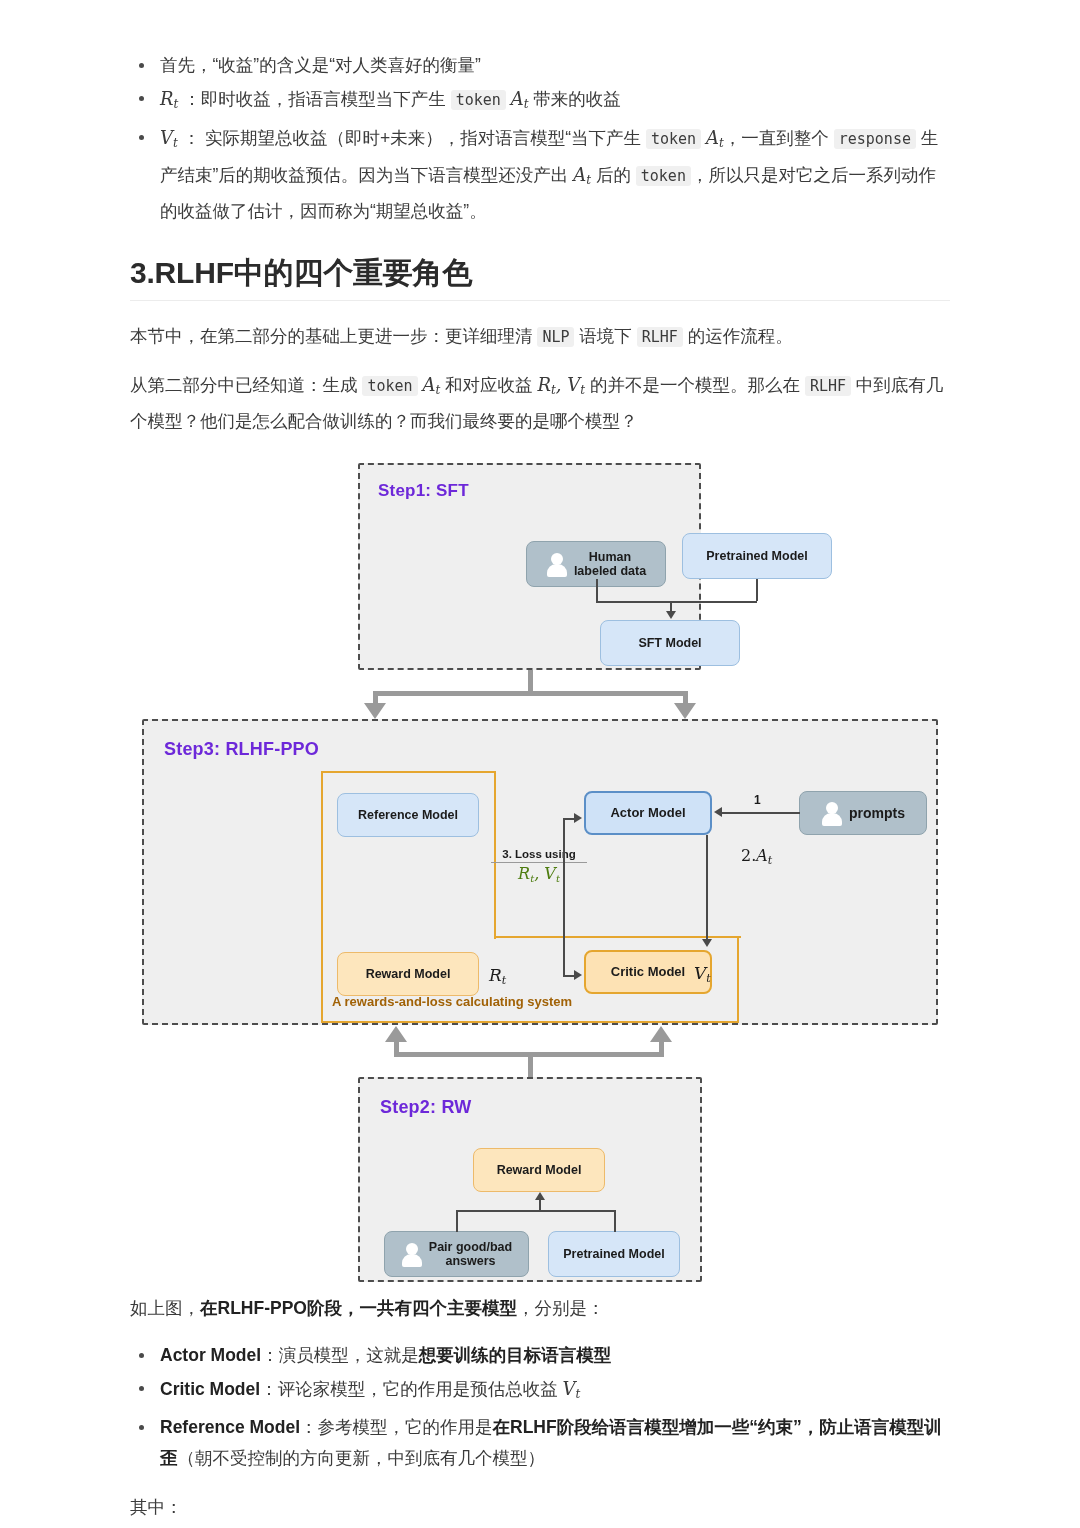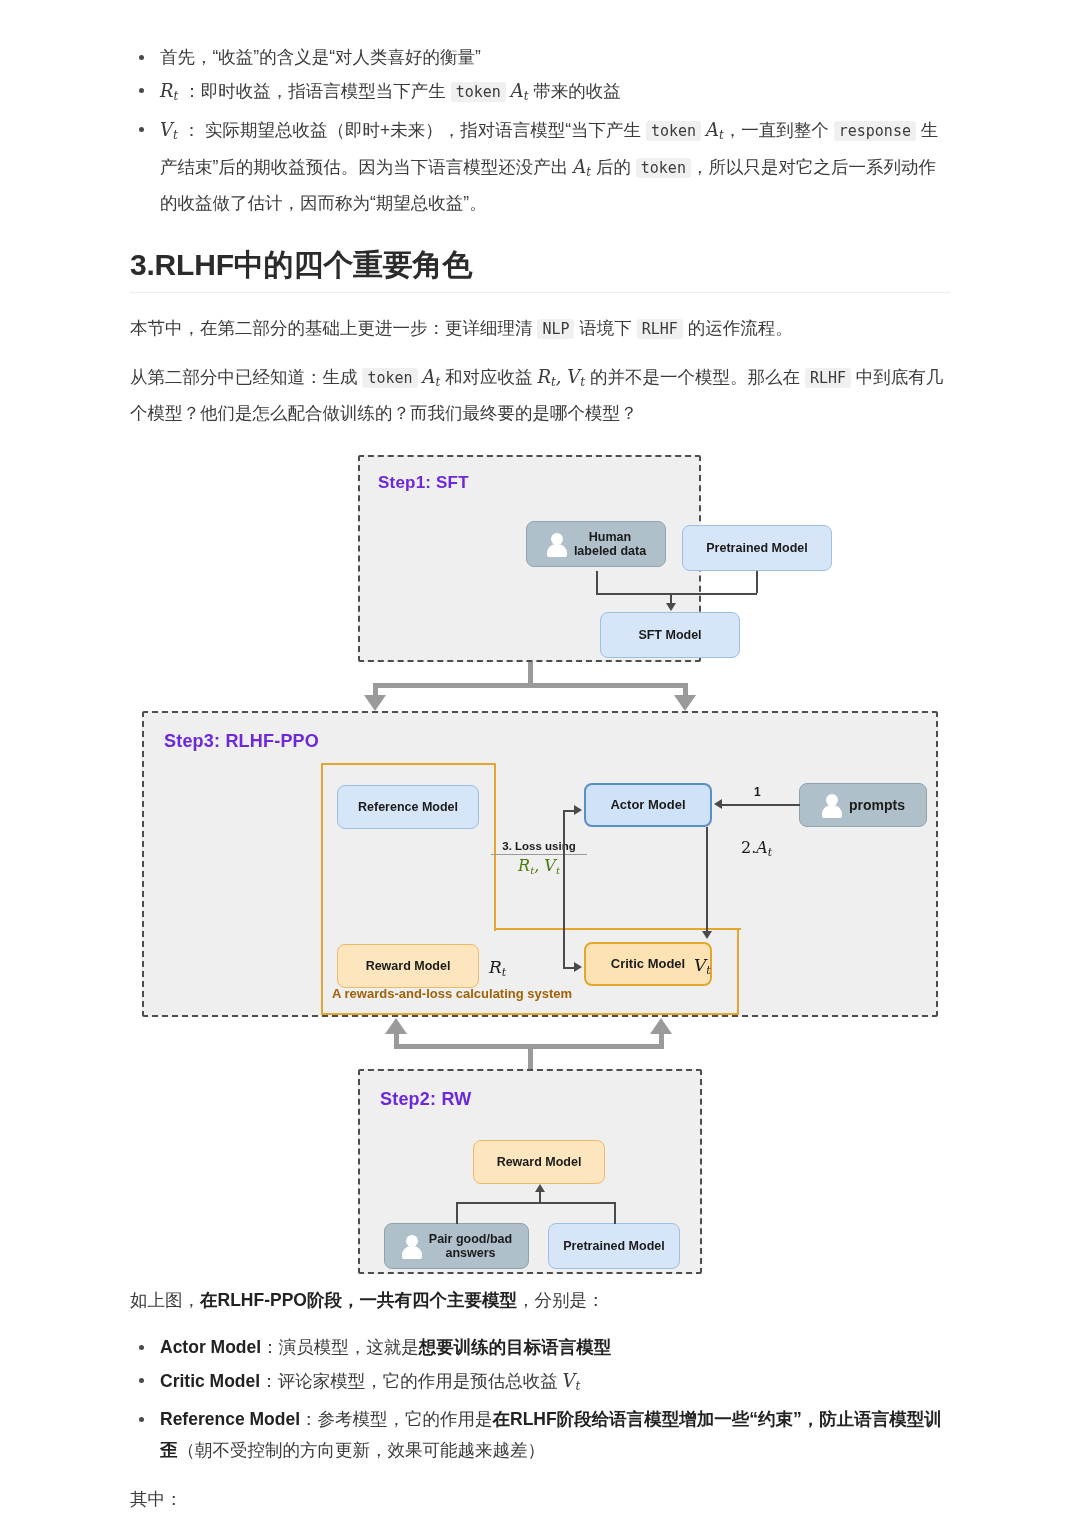--- a/index.html
+++ b/index.html
@@ -5,21 +5,21 @@
   * { box-sizing: border-box; }
   html, body { margin:0; padding:0; }
   body {
     width:1080px; height:1528px;
     background:#ffffff;
     font-family:"Liberation Sans","DejaVu Sans",sans-serif;
     color:#333333;
     position:relative;
     overflow:hidden;
   }
-  .page { position:relative; width:1080px; height:1512px; padding:0 130px; }
+  .page { position:relative; width:1080px; height:1512px; padding:8px 130px; }
 
   
   ul.doc-list { list-style:none; margin:0; padding:0; }
   ul.doc-list > li {
     position:relative;
     padding-left:30px;
     font-size:17.5px;
     line-height:31px;
     color:#3b3b3b;
     margin-bottom:2px;
@@ -174,21 +174,21 @@
 
   <p class="para"><span>本节中，在第二部分的基础上更进一步：更详细理清 </span><code class="kbd">NLP</code><span> 语境下 </span><code class="kbd">RLHF</code><span> 的运作流程。</span></p>
 
   <p class="para"><span>从第二部分中已经知道：生成 </span><code class="kbd">token</code> <span class="math">A<span class="sub">t</span></span><span> 和对应收益 </span><span class="math">R<span class="sub">t</span>, V<span class="sub">t</span></span><span> 的并不是一个模型。那么在 </span><code class="kbd">RLHF</code><span> 中到底有几个模型？他们是怎么配合做训练的？而我们最终要的是哪个模型？</span></p>
 
   <div class="diagram">
 
     <div class="dashbox" style="left:228px; top:10px; width:343px; height:207px;">
       <div class="steptitle" style="left:18px; top:16px;">Step1: SFT</div>
 
-      <div class="node gray" style="left:166px; top:64px; width:140px; height:46px;">
+      <div class="node gray" style="left:166px; top:76px; width:140px; height:46px;">
         <span class="person">
             <span class="head"></span>
             <span class="body"></span>
           </span>
         <span class="ptxt">Human<br>labeled data</span>
       </div>
 
       <div class="node blue" style="left:322px; top:68px; width:150px; height:46px;">
         <span>Pretrained Model</span>
       </div>
@@ -307,19 +307,19 @@
   <p class="para" style="margin-top:10px;"><span>如上图，</span><span class="b">在RLHF-PPO阶段，一共有四个主要模型</span><span>，分别是：</span></p>
 
   <ul class="doc-list" style="margin-top:4px;">
     <li>
       <span class="b">Actor Model</span><span>：</span><span>演员模型，这就是</span><span class="b">想要训练的目标语言模型</span>
     </li>
     <li>
       <span class="b">Critic Model</span><span>：</span><span>评论家模型，它的作用是预估总收益 </span><span class="math"><span>V</span><span class="sub">t</span></span>
     </li>
     <li>
-      <span class="b">Reference Model</span><span>：</span><span>参考模型，它的作用是</span><span class="b">在RLHF阶段给语言模型增加一些“约束”，防止语言模型训歪</span><span>（朝不受控制的方向更新，效果可能越来越差）</span>
+      <span class="b">Reference Model</span><span>：</span><span>参考模型，它的作用是</span><span class="b">在RLHF阶段给语言模型增加一些“约束”，防止语言模型训歪</span><span>（朝不受控制的方向更新，中到底有几个模型）</span>
     </li>
   </ul>
 
   <p class="para" style="margin-top:18px;">其中：</p>
 
 </div>
 
 </body></html>

